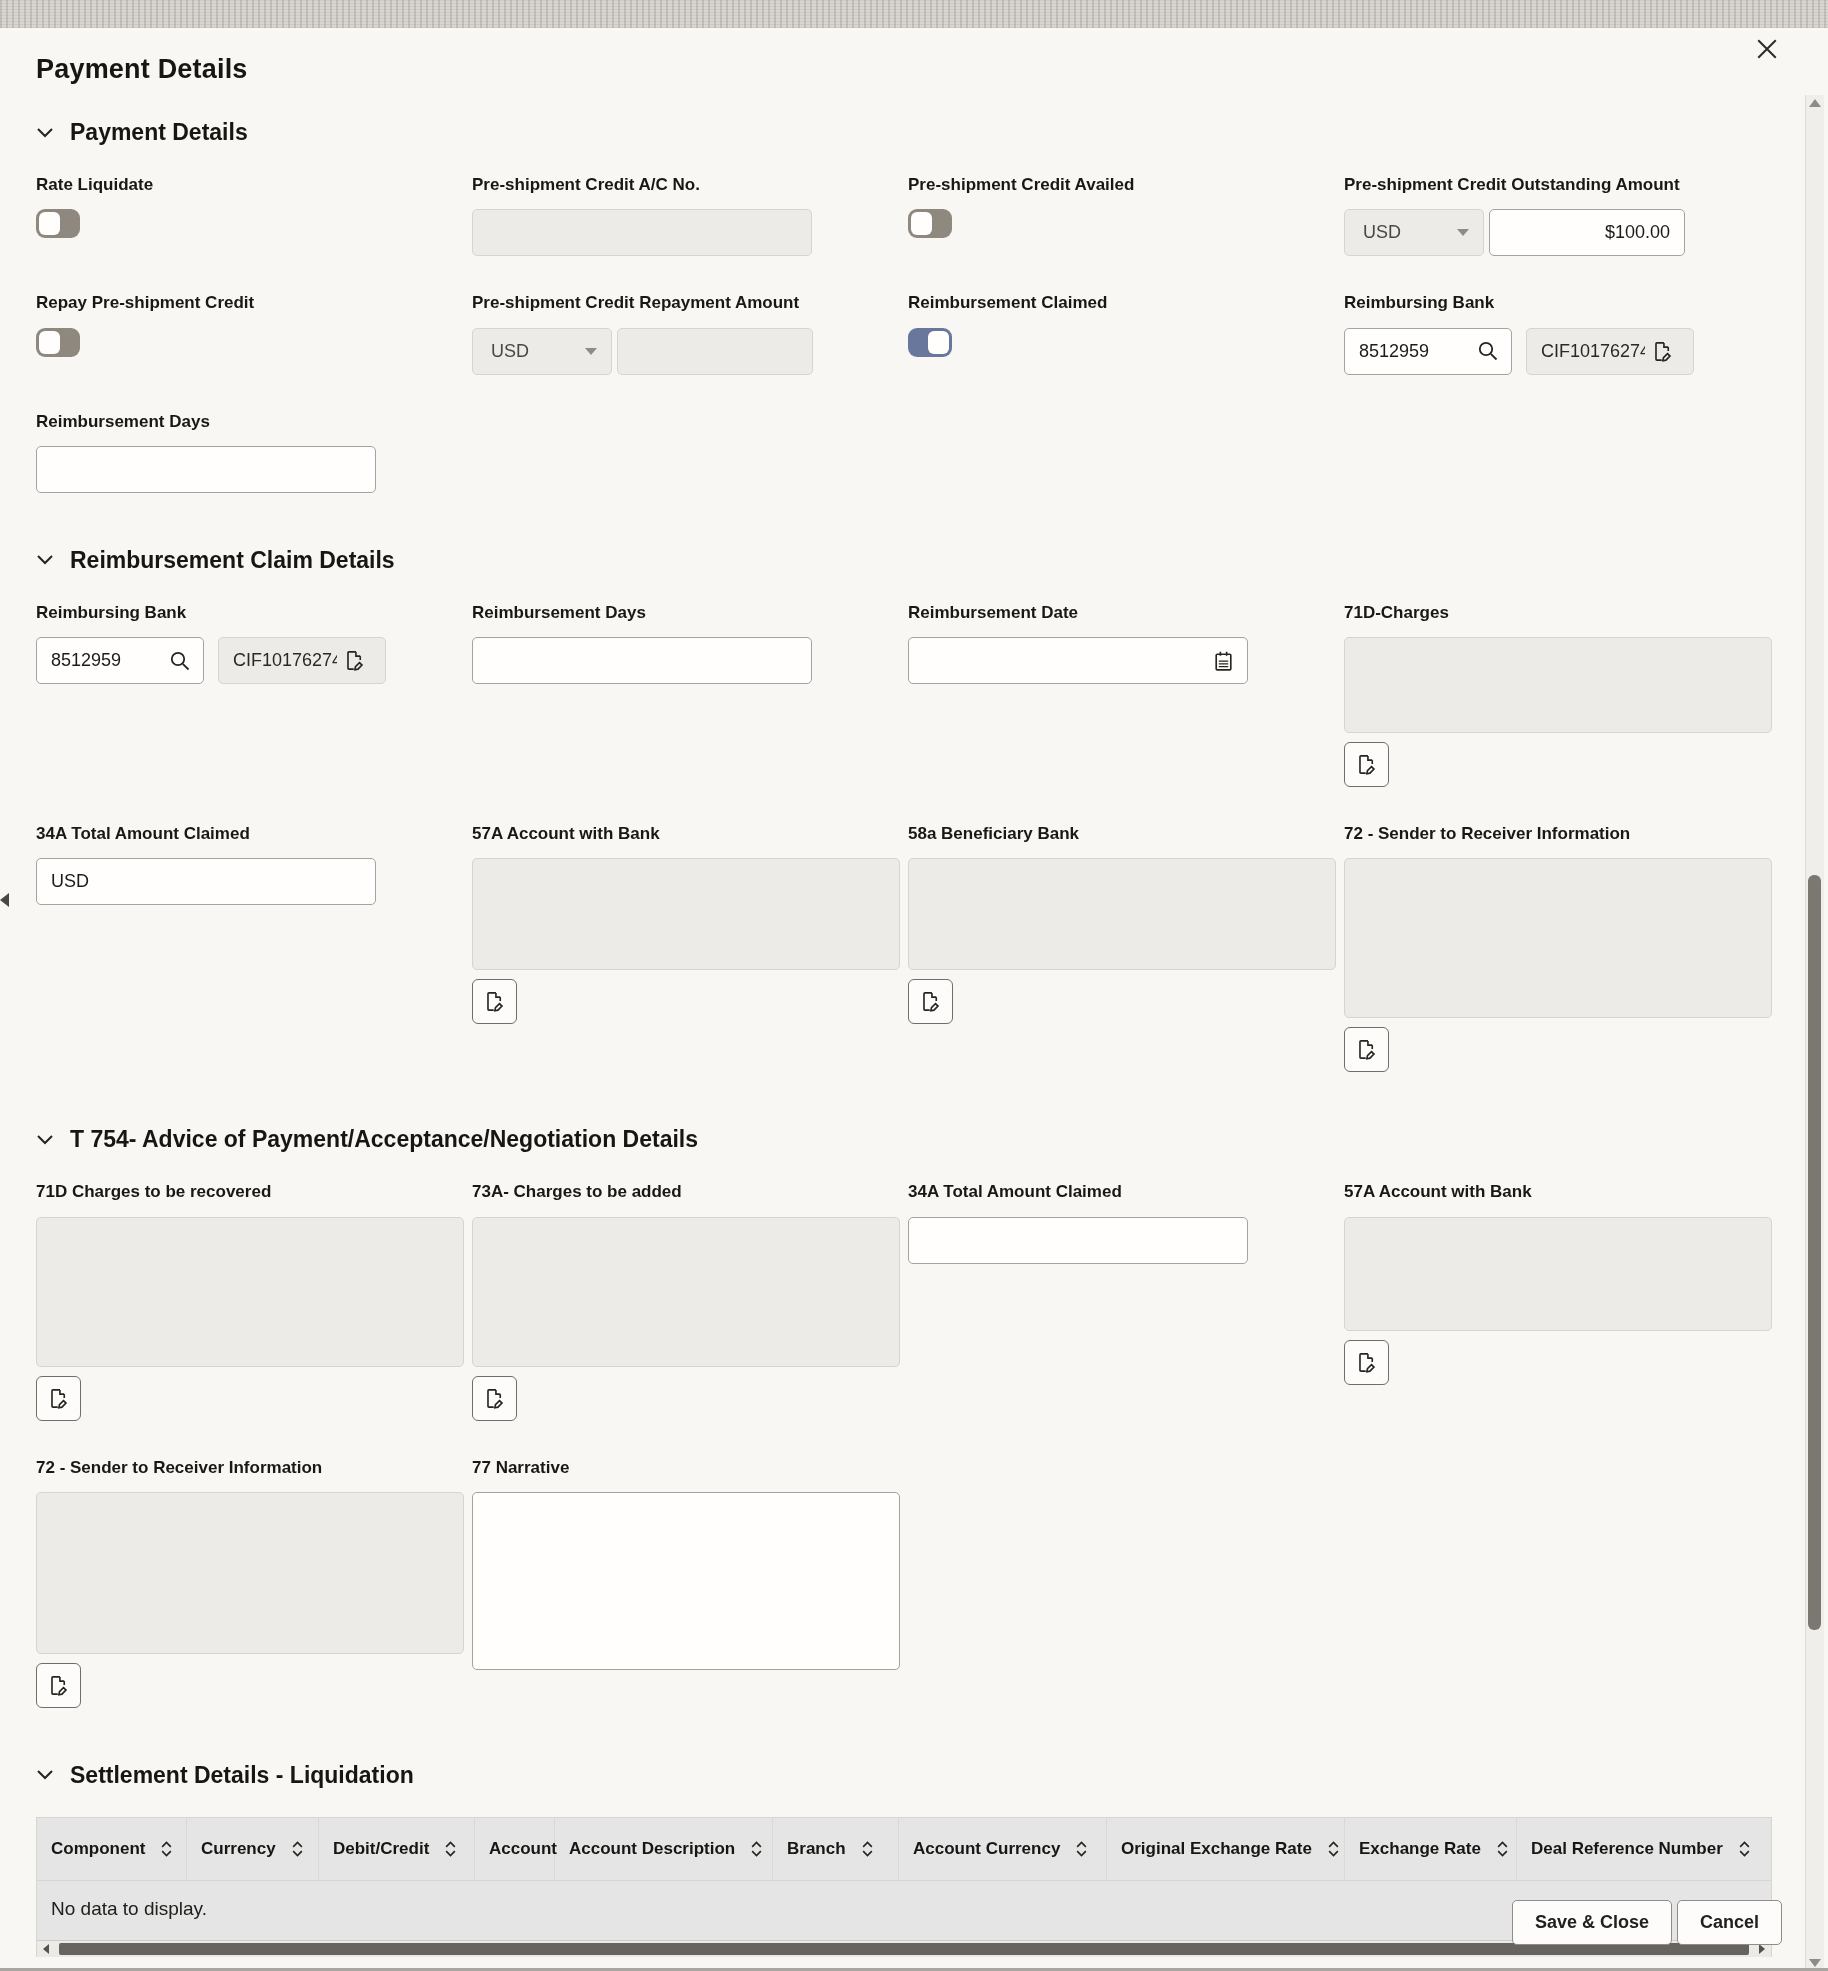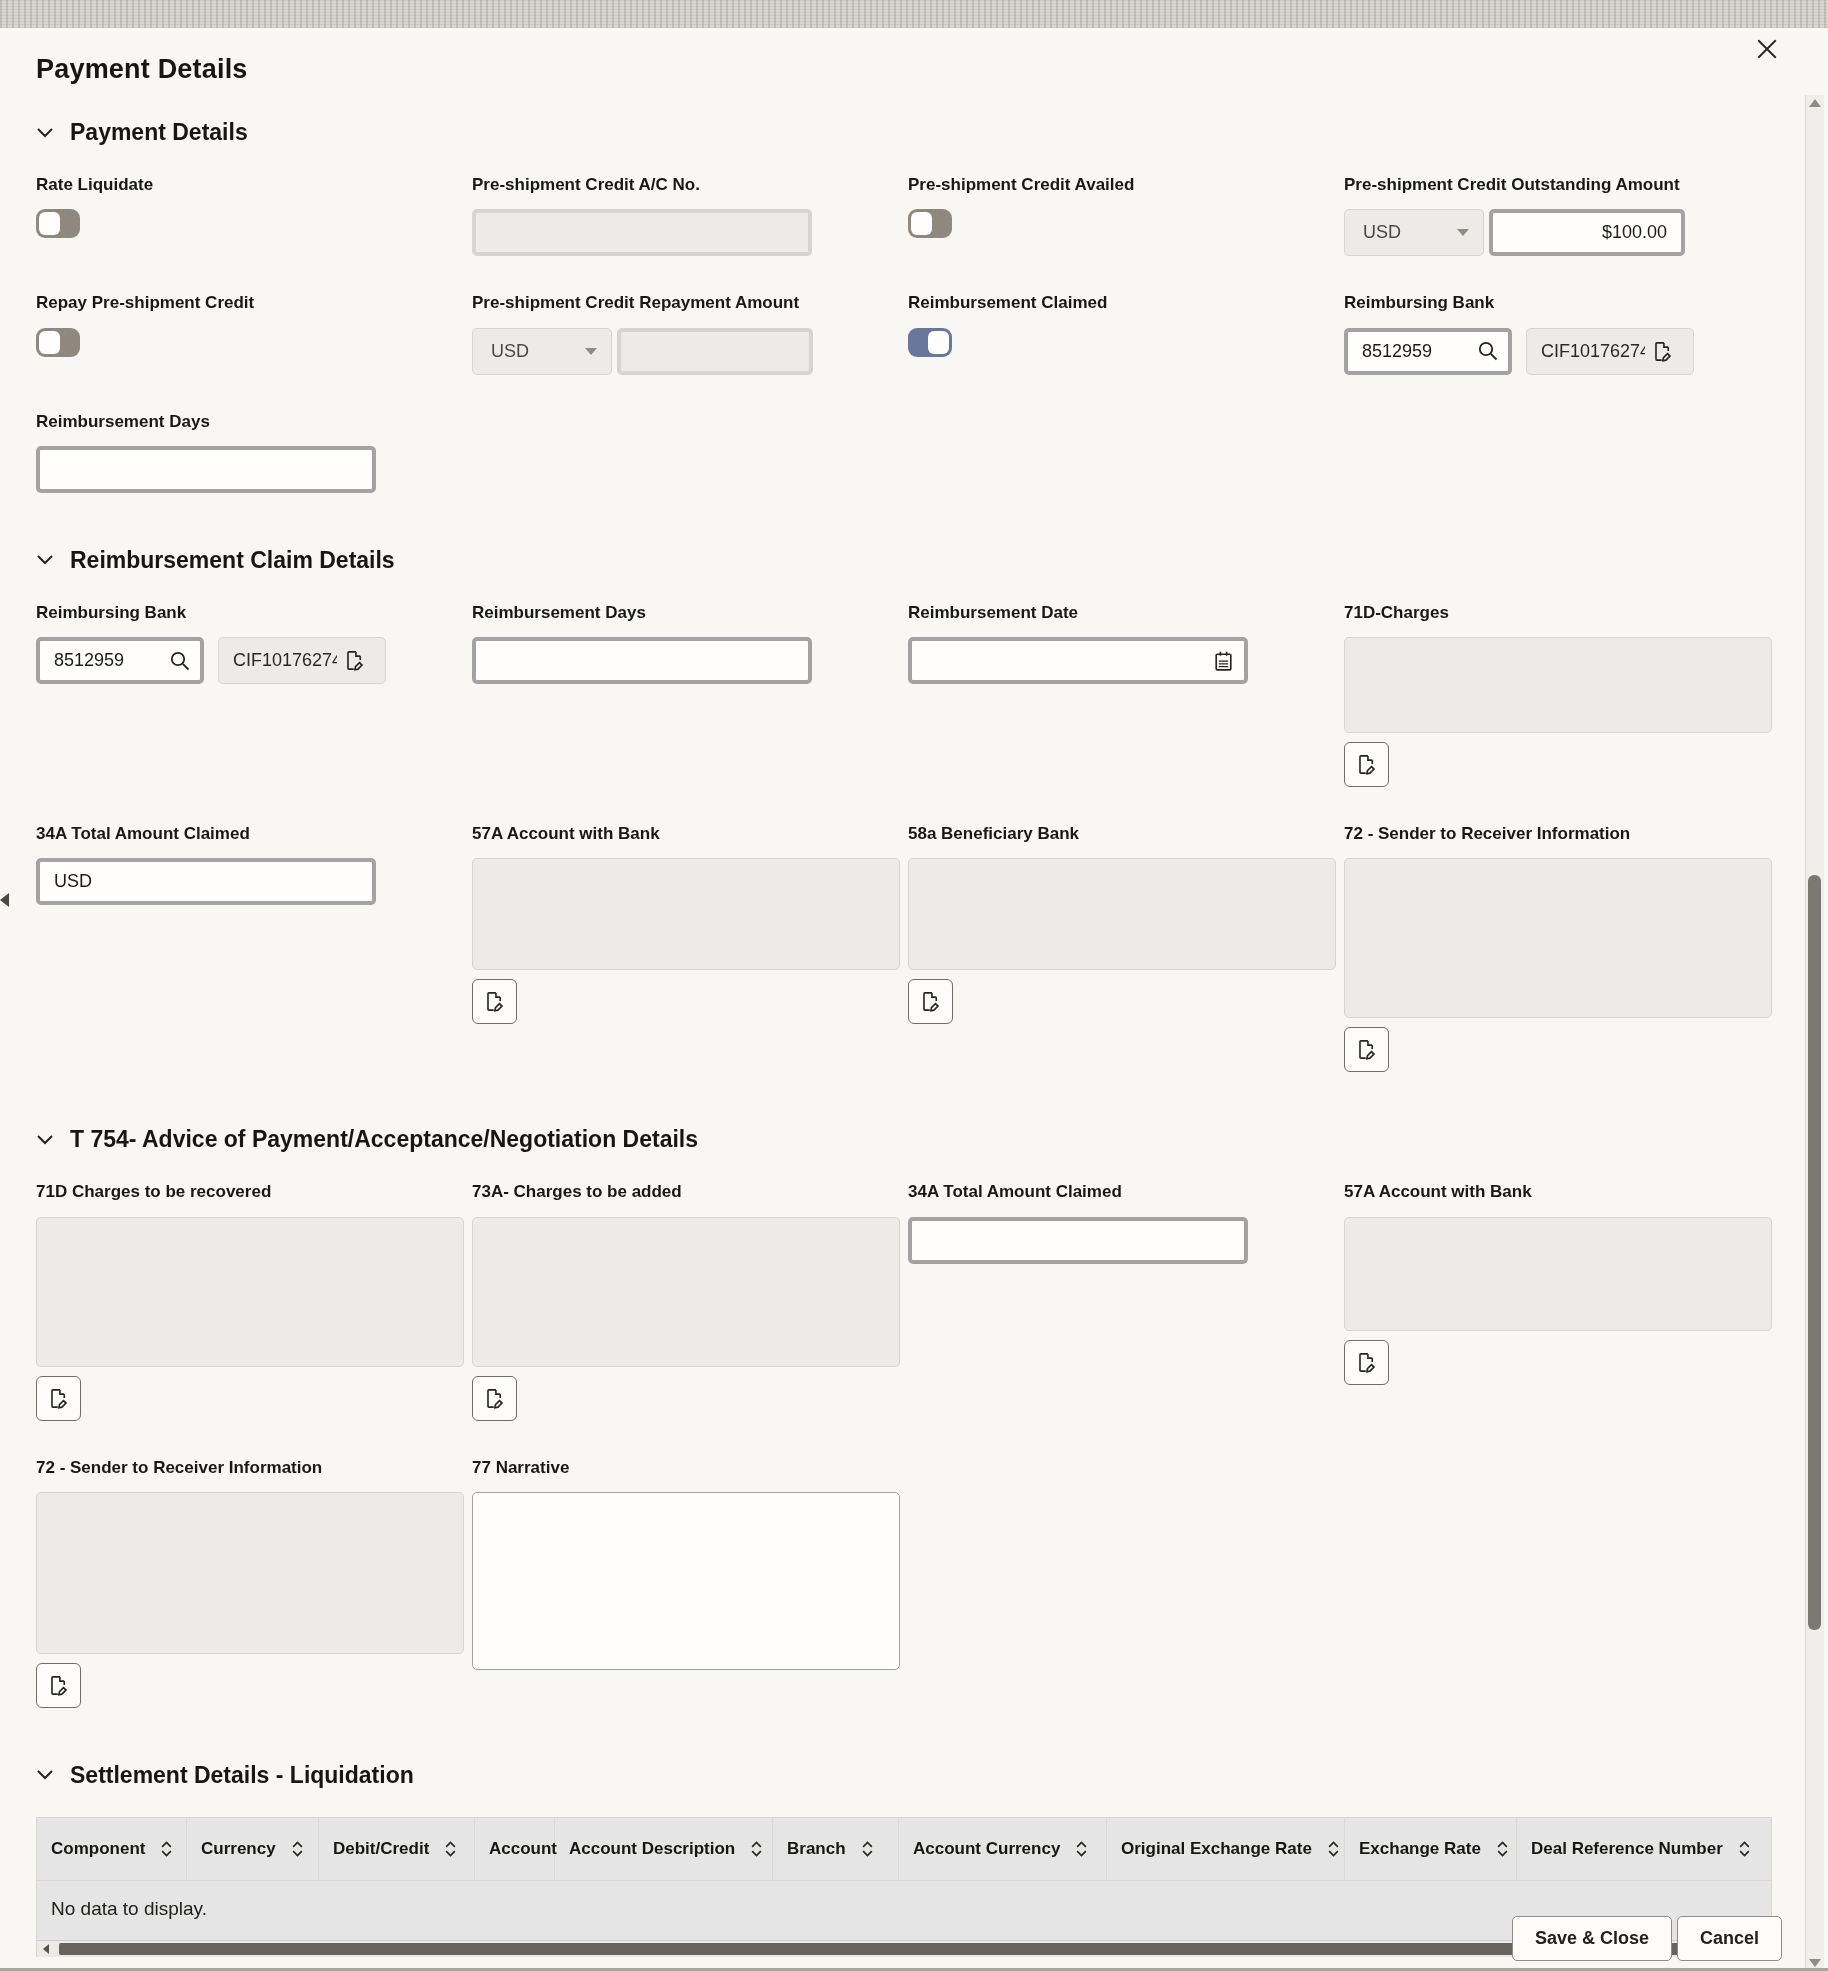--- a/index.html
+++ b/index.html
@@ -31,21 +31,21 @@
   .sec-head{display:flex;align-items:center;gap:16px;margin:0 0 28px 0;cursor:pointer;}
   .sec-head .chev{width:18px;height:12px;flex:0 0 auto;}
   .sec-head .sec-title{font-size:23px;font-weight:600;color:#171613;}
 
   .grid{display:grid;grid-template-columns:repeat(4,1fr);column-gap:8px;row-gap:36px;align-items:start;}
   .sec{margin-bottom:54px;}
   .field .label{font-size:17px;font-weight:600;color:#191816;margin-bottom:14px;line-height:1.25;}
 
   
   .tinput{
-    box-sizing:border-box;height:47px;width:340px;border:4px solid #a3a3a3;border-radius:5px;
+    box-sizing:border-box;height:47px;width:340px;border:1px solid #a3a3a3;border-radius:5px;
     background:#fffefd;font:18px "Liberation Sans","DejaVu Sans",sans-serif;color:#1c1b19;
     padding:0 14px;outline:none;
   }
   .tinput:disabled,.tinput.disabled{background:#ecebe8;border-color:#d7d5d1;color:#4c4a46;}
   .wrap-rel{position:relative;display:inline-block;}
   .in-icon{position:absolute;right:12px;top:50%;transform:translateY(-50%);pointer-events:auto;}
 
   .money{display:flex;gap:5px;}
   .sel{
     box-sizing:border-box;height:47px;width:140px;border:1px solid #d7d5d1;border-radius:5px;
@@ -85,21 +85,21 @@
   .th .th-label{font-size:17px;font-weight:700;color:#171613;white-space:nowrap;}
   .sort{flex:0 0 auto;cursor:pointer;}
   .tbl-empty{font-size:19px;color:#21201d;padding:17px 14px 20px 14px;}
   .hscroll{height:16px;border-top:1px solid #cfccc7;background:#eceae6;position:relative;display:flex;align-items:center;border-left:1px solid #d8d5d0;border-right:1px solid #d8d5d0;}
   .hs-arrow{width:18px;height:14px;display:flex;align-items:center;justify-content:center;flex:0 0 auto;cursor:pointer;}
   .hs-arrow .tri{width:0;height:0;border-top:5px solid transparent;border-bottom:5px solid transparent;}
   .hs-arrow .tri.left{border-right:6px solid #55524d;}
   .hs-arrow .tri.right{border-left:6px solid #55524d;}
   .hs-thumb{height:12px;background:#676460;border-radius:2px;flex:1 1 auto;margin:0 4px;cursor:grab;}
 
-  .footer{position:absolute;right:46px;bottom:10px;display:flex;gap:5px;}
+  .footer{position:absolute;right:46px;bottom:26px;display:flex;gap:5px;}
   .btn{
     box-sizing:border-box;height:45px;border:1px solid #8f8c87;border-radius:5px;background:#fdfcfb;
     font:600 18px "Liberation Sans","DejaVu Sans",sans-serif;color:#22211e;padding:0 22px;cursor:pointer;
   }
 
   
   .vscroll{position:absolute;top:95px;right:4px;bottom:0;width:18px;background:#f0eeea;border-left:1px solid #dedbd6;}
   .vs-up{position:absolute;top:4px;left:3px;width:0;height:0;border-left:6px solid transparent;border-right:6px solid transparent;border-bottom:8px solid #8f8c86;cursor:pointer;}
   .vs-down{position:absolute;bottom:4px;left:3px;width:0;height:0;border-left:6px solid transparent;border-right:6px solid transparent;border-top:8px solid #8f8c86;cursor:pointer;}
   .vs-thumb{position:absolute;left:2px;width:13px;top:780px;height:755px;background:#7b7872;border-radius:6px;cursor:grab;}

